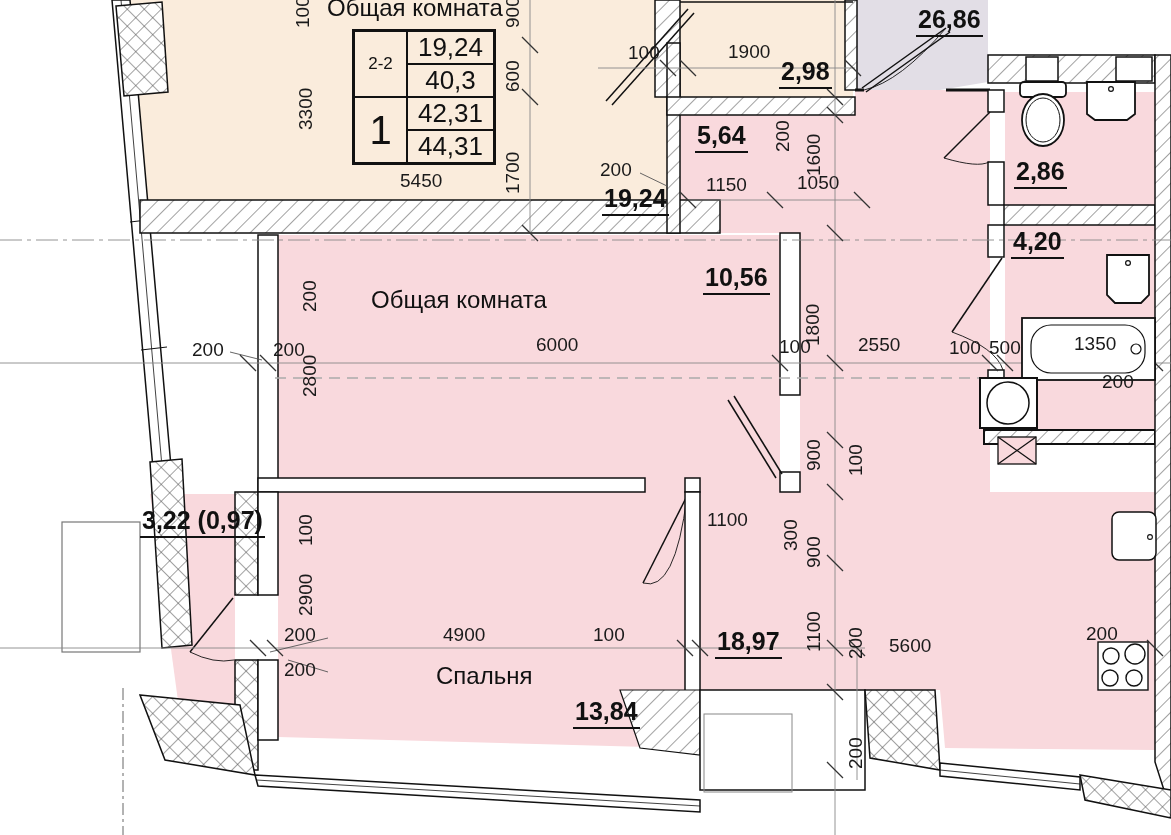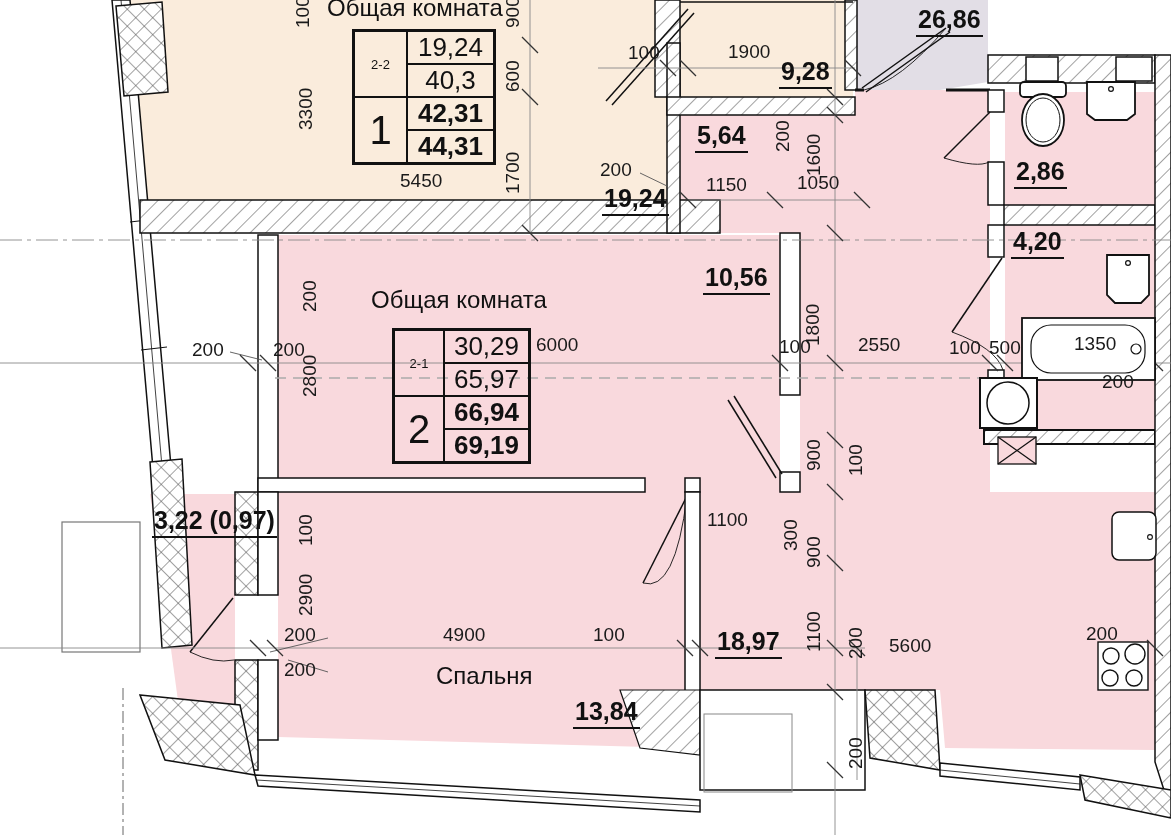--- a/index.html
+++ b/index.html
@@ -7,24 +7,24 @@
         font-family:"Liberation Sans",sans-serif;color:#111;}
   #plan svg{position:absolute;left:0;top:0;}
   .dim{position:absolute;font-size:19px;white-space:nowrap;color:#1a1a1a;}
   .dim.v{transform:rotate(-90deg);transform-origin:0 0;}
   .area{position:absolute;font-size:25px;font-weight:bold;white-space:nowrap;
         border-bottom:2.2px solid #111;padding:0 2px 1px 2px;color:#111;}
   .room{position:absolute;font-size:24px;white-space:nowrap;color:#111;}
   .unit-table{position:absolute;display:grid;border:2px solid #111;background:transparent;}
   .unit-table .cell{border:1px solid #111;display:flex;align-items:center;justify-content:center;
         font-size:26px;color:#111;}
-  .unit-table .code{grid-column:1;grid-row:1/3;font-size:13px;}
+  .unit-table .code{grid-column:1;grid-row:1/3;font-size:17px;}
   .unit-table .unit{grid-column:1;grid-row:3/5;font-size:40px;}
   .unit-table .num{grid-column:2;}
-  .unit-table .bold{font-weight:bold;text-align:center;}
+  .unit-table .bold{font-weight:normal;text-align:center;}
 </style>
 </head>
 <body>
 
 <div id="plan">
 
 <svg width="1171" height="835" viewBox="0 0 1171 835">
   <defs>
     <pattern id="h1" patternUnits="userSpaceOnUse" width="11" height="11" patternTransform="rotate(45)">
       <rect width="11" height="11" fill="#fff"></rect>
@@ -197,41 +197,33 @@
 
 <div class="unit-table" style="left:352px;top:29px;grid-template-columns:53px 87px;grid-template-rows:repeat(4,33px);">
   <div class="cell code">2-2</div>
   <div class="cell unit">1</div>
   <div class="cell num">19,24</div>
   <div class="cell num">40,3</div>
   <div class="cell num bold">42,31</div>
   <div class="cell num bold">44,31</div>
 </div>
 
-<div class="unit-table" style="left:392px;top:328px;grid-template-columns:50px 85px;grid-template-rows:repeat(4,33px);">
-  <div class="cell code">2-1</div>
-  <div class="cell unit">2</div>
-  <div class="cell num">30,29</div>
-  <div class="cell num">65,97</div>
-  <div class="cell num bold">66,94</div>
-  <div class="cell num bold">69,19</div>
-</div>
 
 <span class="room" style="left:327px;top:-6px;">Общая комната</span>
 <span class="room" style="left:371px;top:286px;">Общая комната</span>
 <span class="room" style="left:436px;top:662px;">Спальня</span>
 
 <span class="area" style="left:602px;top:184px;">19,24</span>
-<span class="area" style="left:779px;top:57px;">9,28</span>
+<span class="area" style="left:779px;top:57px;">2,98</span>
 <span class="area" style="left:695px;top:121px;">5,64</span>
 <span class="area" style="left:916px;top:5px;">26,86</span>
 <span class="area" style="left:1014px;top:157px;">2,86</span>
 <span class="area" style="left:1011px;top:227px;">4,20</span>
 <span class="area" style="left:703px;top:263px;">10,56</span>
-<span class="area" style="left:140px;top:506px;margin-left:12px;">3,22 (0,97)</span>
+<span class="area" style="left:140px;top:506px;">3,22 (0,97)</span>
 <span class="area" style="left:715px;top:627px;">18,97</span>
 <span class="area" style="left:573px;top:697px;">13,84</span>
 
 <span class="dim" style="left:628px;top:42px;">100</span>
 <span class="dim" style="left:728px;top:41px;">1900</span>
 <span class="dim" style="left:706px;top:174px;">1150</span>
 <span class="dim" style="left:797px;top:172px;">1050</span>
 <span class="dim" style="left:600px;top:159px;">200</span>
 <span class="dim" style="left:400px;top:170px;">5450</span>
 <span class="dim" style="left:536px;top:334px;">6000</span>

